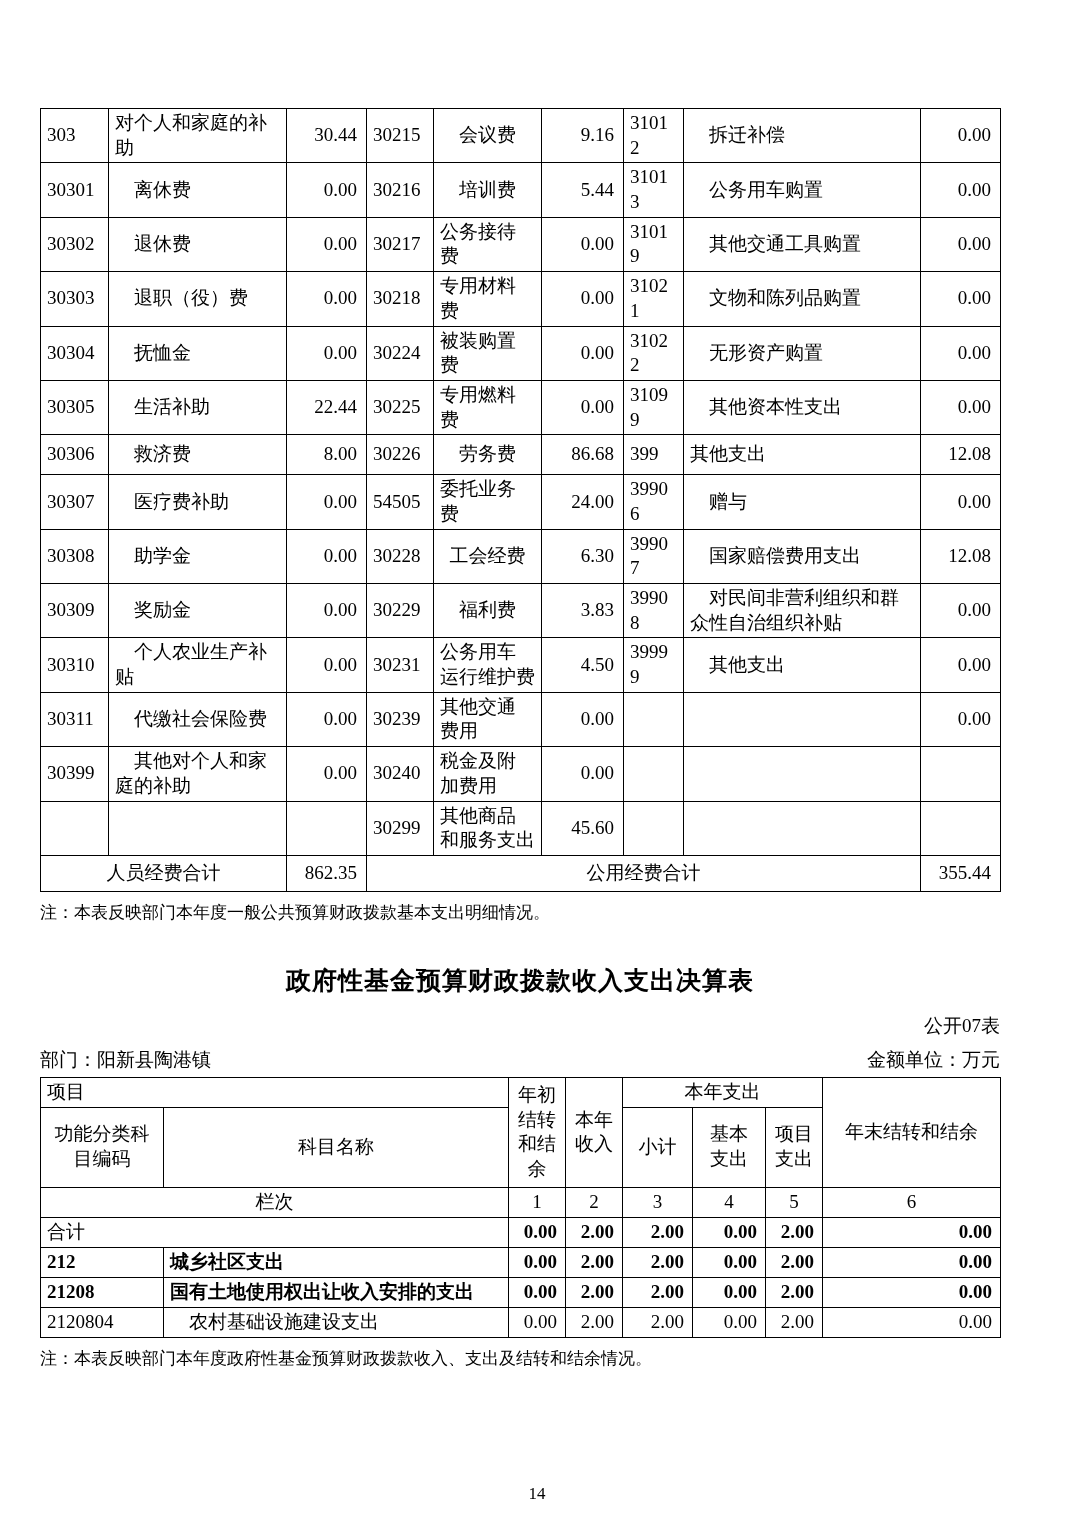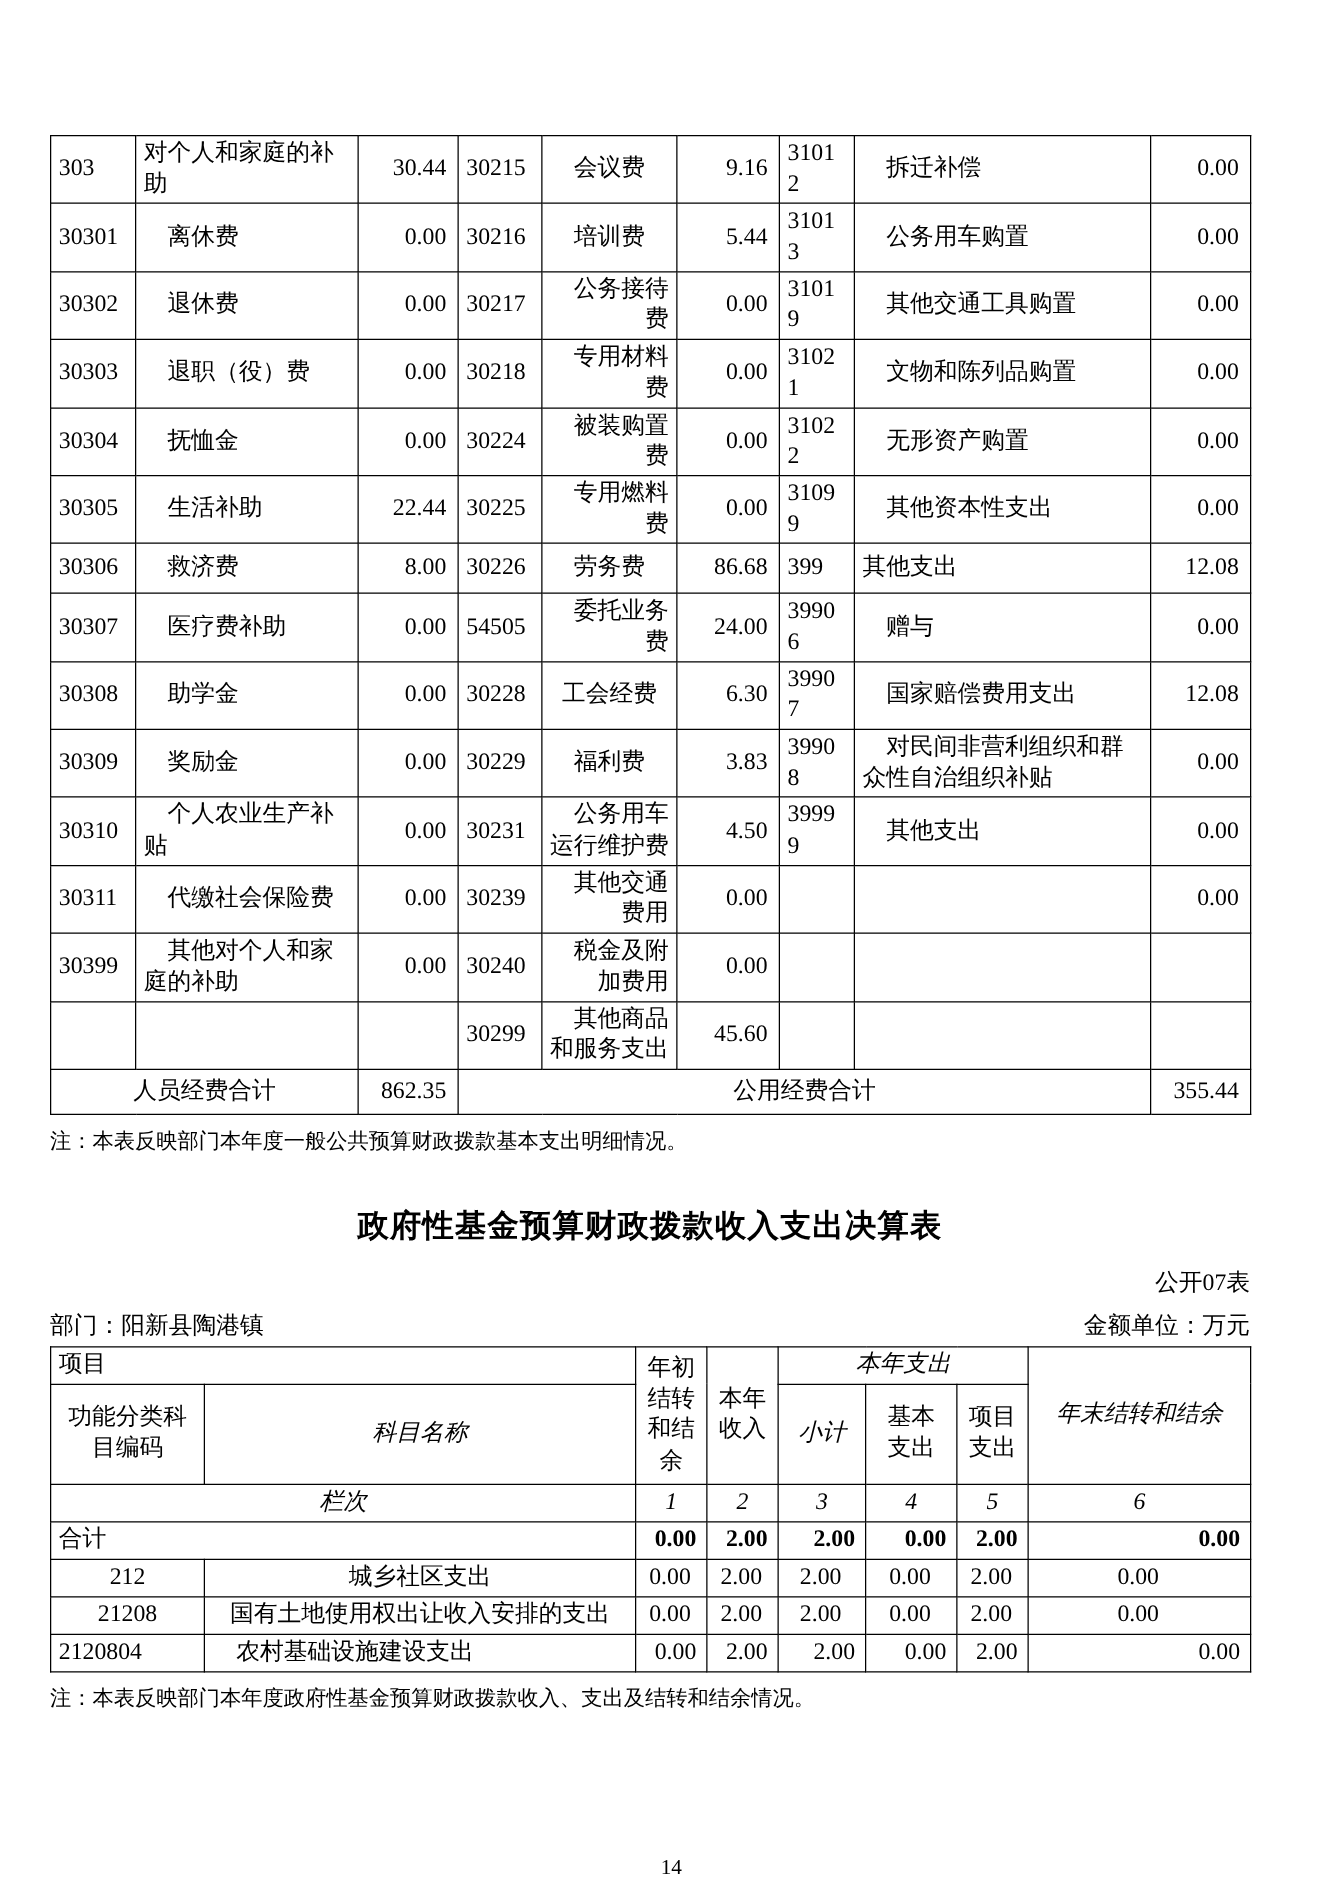--- a/index.html
+++ b/index.html
@@ -24,33 +24,33 @@
     vertical-align: middle;
     overflow: hidden;
     word-break: break-all;
   }
 
   
   .t1 td { height: 40px; }
   .t1 .code { text-align: left; }
   .t1 .name { text-align: left; white-space: pre-line; }
   .t1 .n2   { text-align: center; }
-  .t1 .n2.wrapleft { text-align: right; }
+  .t1 .n2.wrapleft { text-align: left; }
   .t1 .val  { text-align: right; padding-right: 9px; }
   .t1 .sum  { text-align: center; height: 36px; }
 
   
   .t2 td { height: 30px; }
-  .t2 .center { text-align: center; font-style: italic; }
+  .t2 .center { text-align: center; }
   .t2 .pre { white-space: pre-line; text-align: center; }
   .t2 .hleft { text-align: left; }
   .t2 .t2code { text-align: left; }
   .t2 .t2name { text-align: left; white-space: pre-line; }
   .t2 .val { text-align: right; padding-right: 8px; }
-  .t2 tr.bold td { font-weight: normal; text-align: center; }
+  .t2 tr.bold td { font-weight: bold; }
   .t2 td.b { font-weight: bold; }
   .t2 .hrow2 td { height: 80px; }
   .t2 .hrow1 td { height: 28px; }
 
   .note { font-size: 17px; margin-top: 9px; }
   .title {
     text-align: center;
     font-family: "Liberation Sans", "DejaVu Sans", sans-serif;
     font-weight: bold;
     font-size: 25px;

